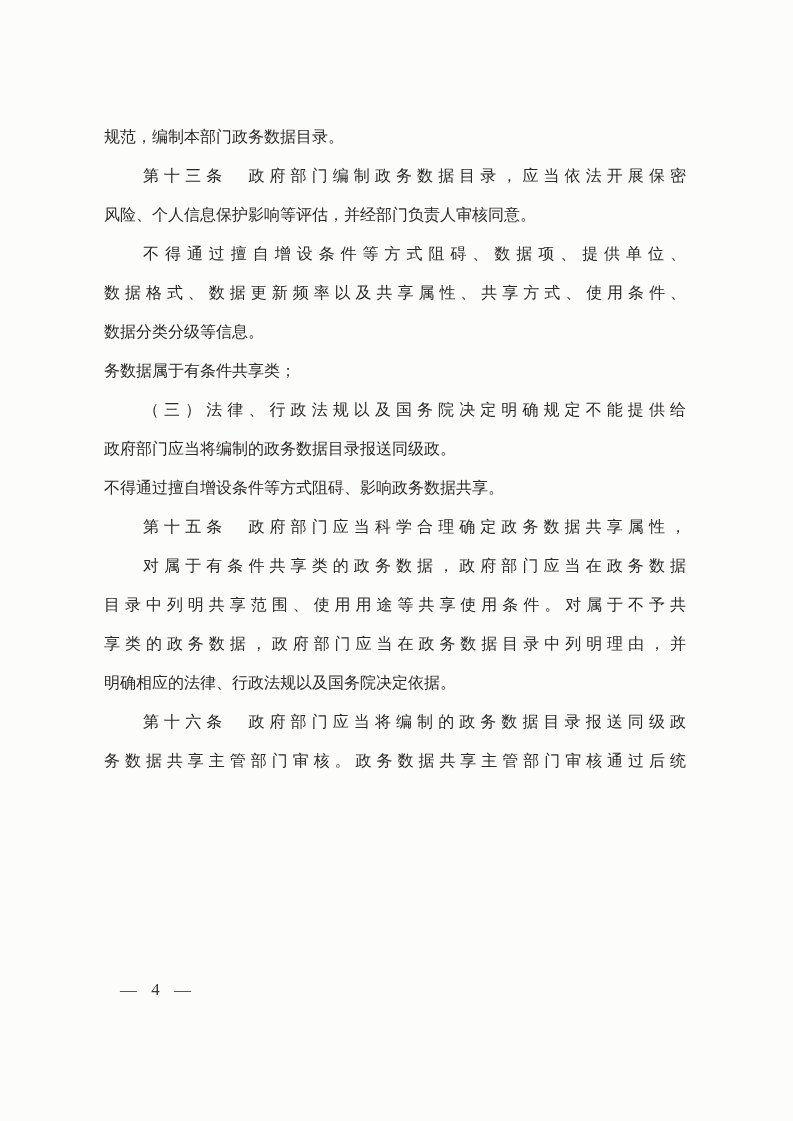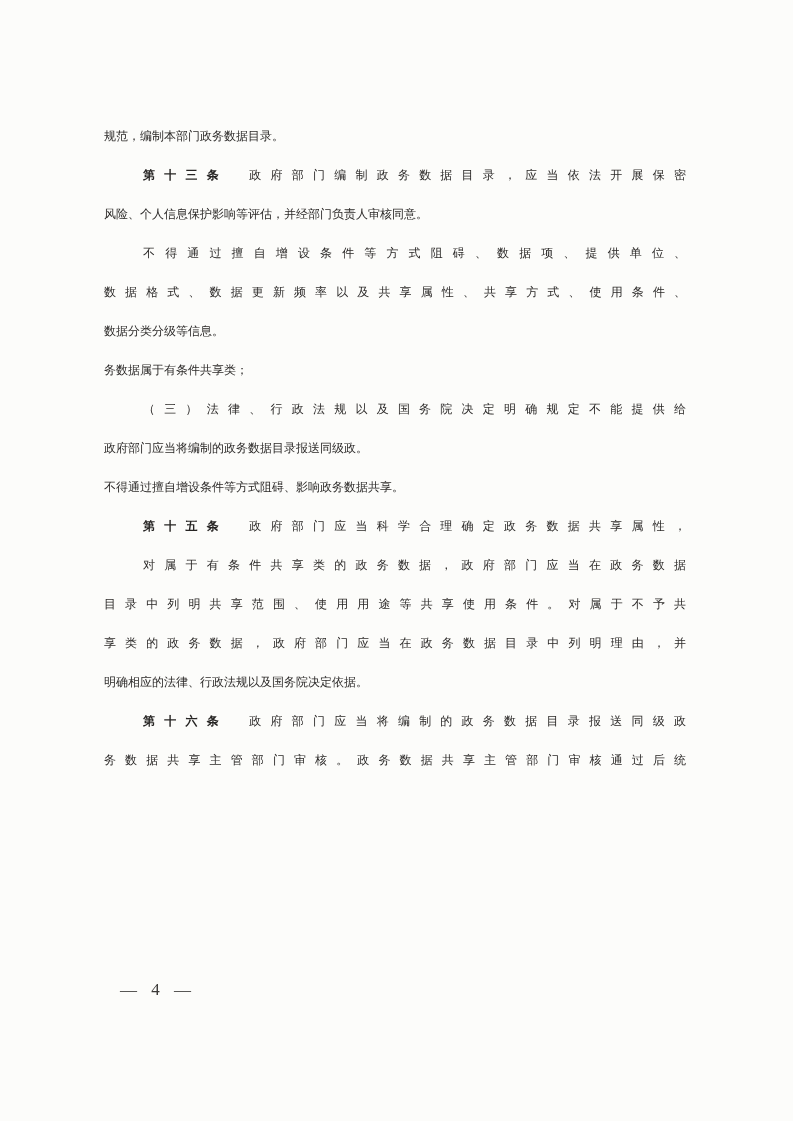--- a/index.html
+++ b/index.html
@@ -19,33 +19,33 @@
   }
   .content {
     position: absolute;
     left: 104px;
     top: 117px;
     width: 582px;
   }
   .line {
     height: 39px;
     line-height: 39px;
-    font-size: 12px;
+    font-size: 16px;
     text-align: left;
     white-space: normal;
   }
   .line.justify {
     text-align: justify;
     text-align-last: justify;
   }
   .line.indent {
     text-indent: 39px;
   }
   .head {
-    font-weight: 700;
+    font-weight: 400;
     color: #262423;
   }
   .page-num {
     position: absolute;
     left: 120px;
     top: 980px;
     font-size: 17px;
     letter-spacing: 5px;
     color: #3a3836;
   }

